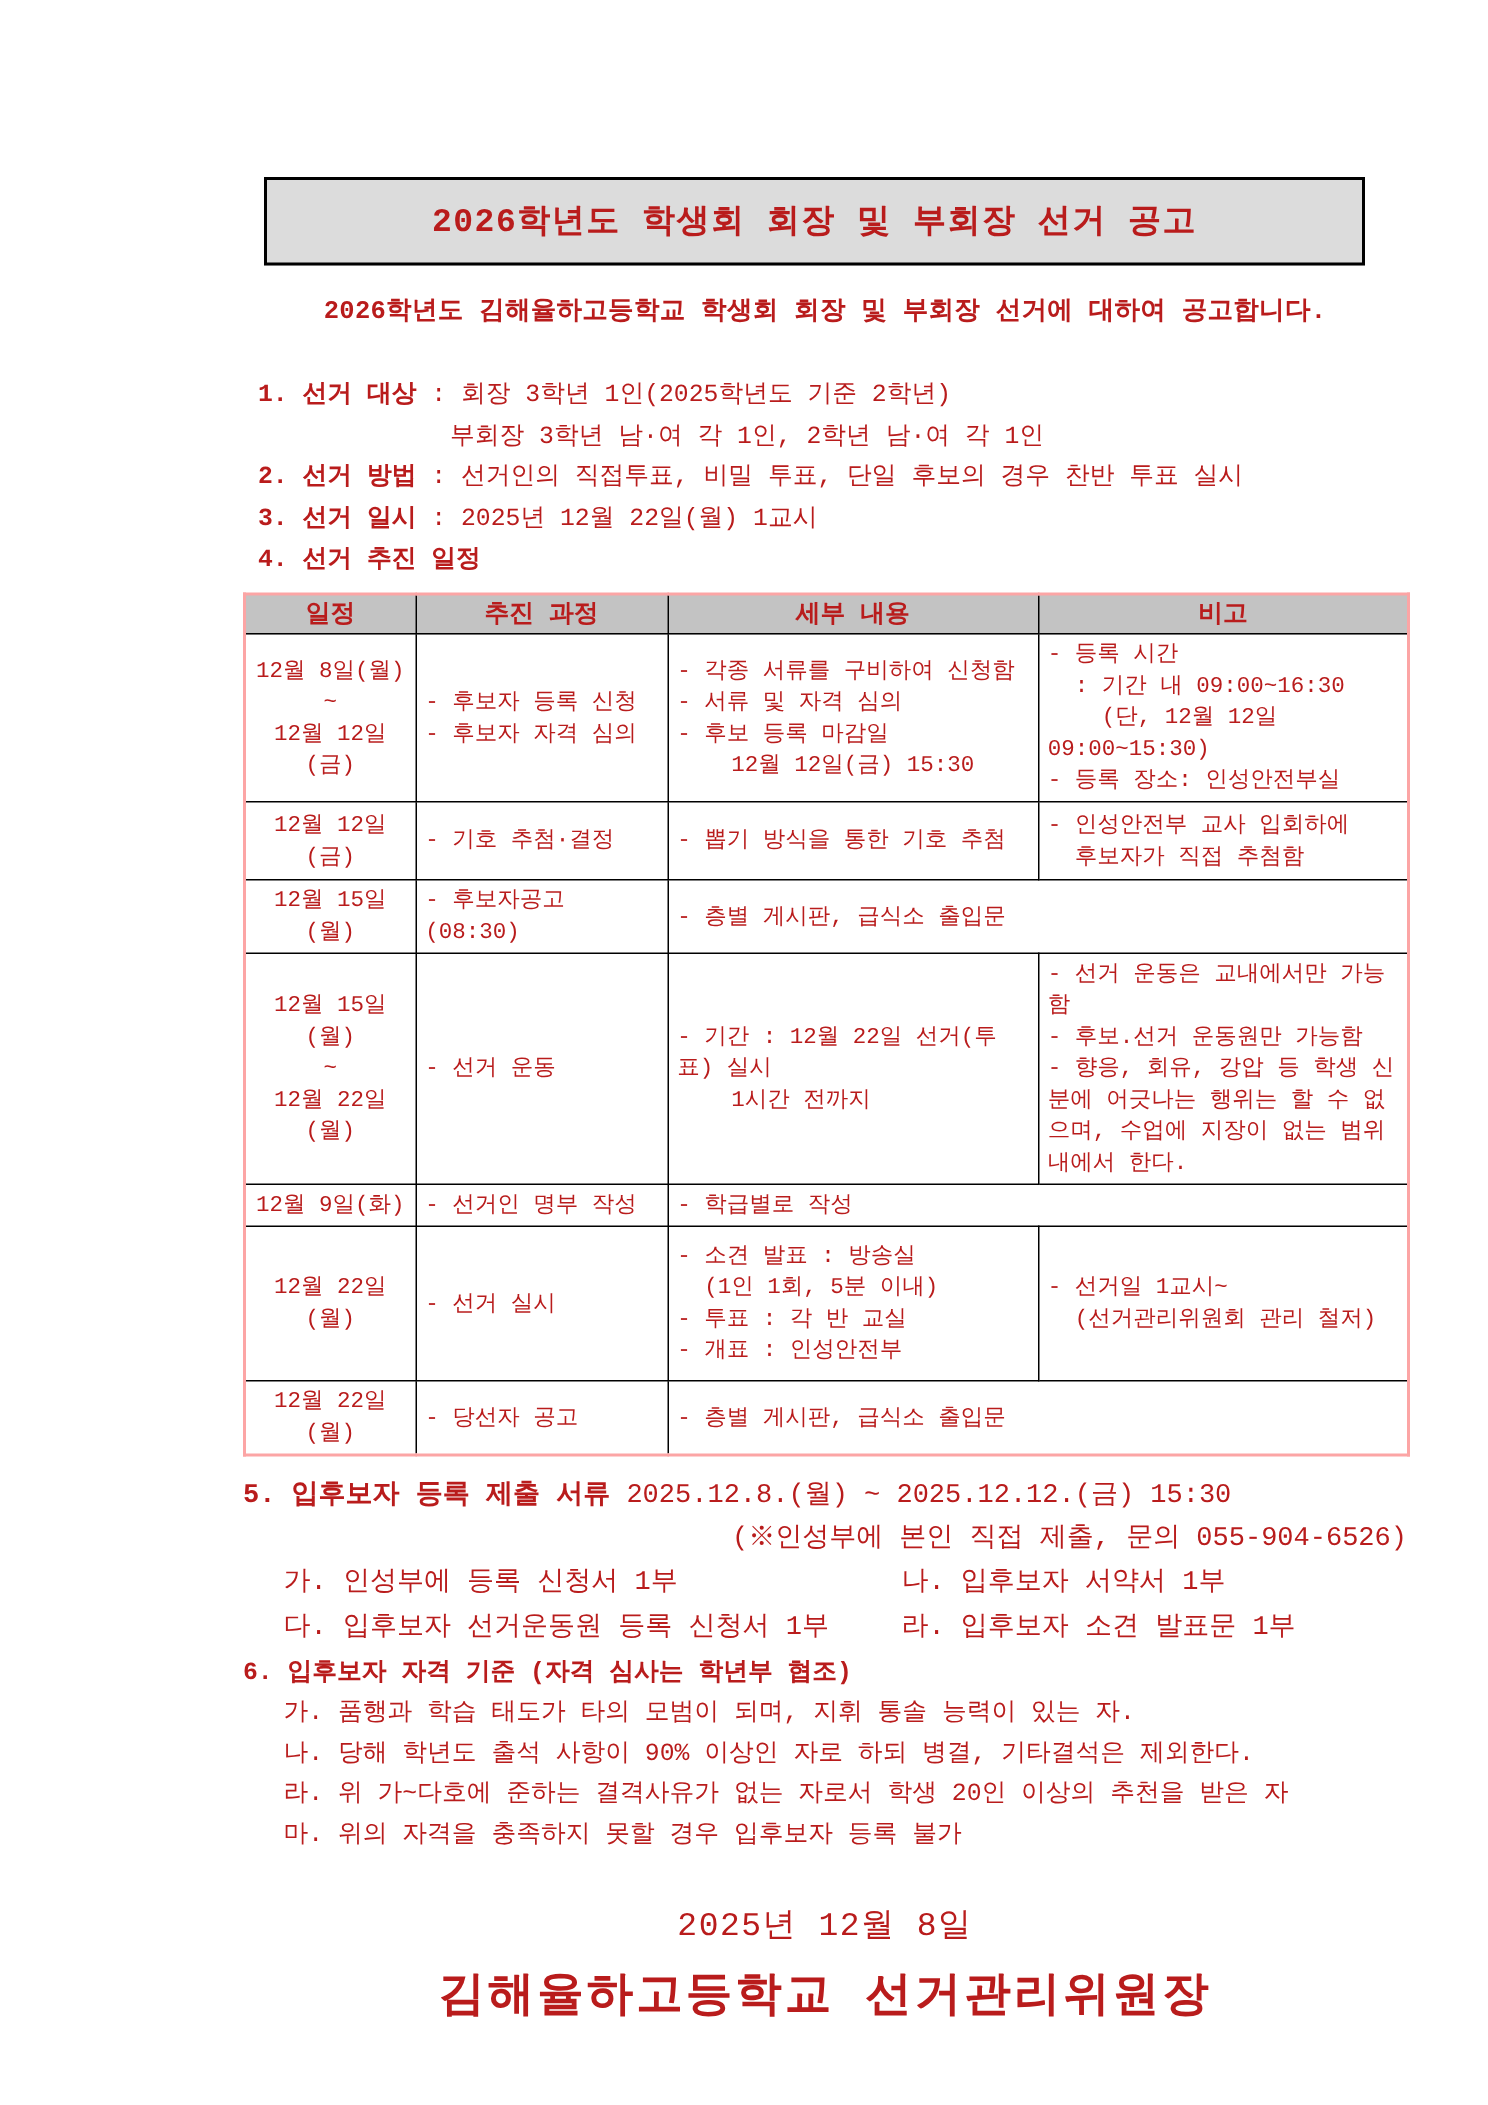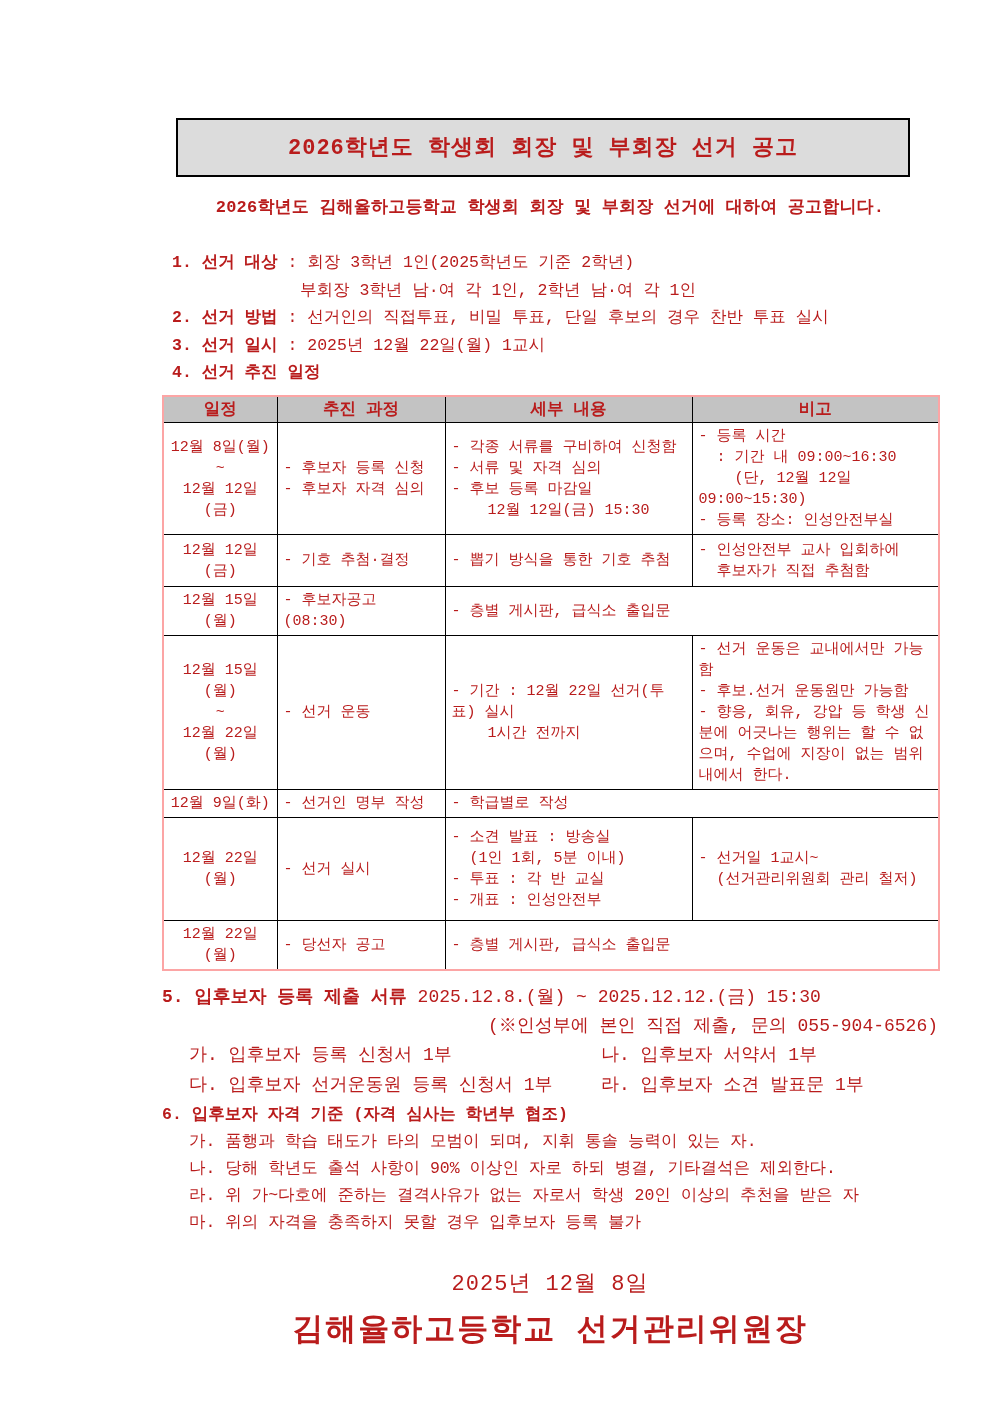--- a/index.html
+++ b/index.html
@@ -208,21 +208,21 @@
         </tr>
       </tbody>
     </table>
 
     <div class="sec5">
       <div>
         <span class="sec-head">5. 입후보자 등록 제출 서류</span><span> 2025.12.8.(월) ~ 2025.12.12.(금) 15:30</span>
       </div>
       <div class="note-right">(※인성부에 본인 직접 제출, 문의 055-904-6526)</div>
       <div class="docs">
-        <div>가. 입후보자 등록 신청서 1부</div>
+        <div>가. 인성부에 등록 신청서 1부</div>
         <div>나. 입후보자 서약서 1부</div>
         <div>다. 입후보자 선거운동원 등록 신청서 1부</div>
         <div>라. 입후보자 소견 발표문 1부</div>
       </div>
     </div>
 
     <div class="sec6">
       <div class="sec-head">6. 입후보자 자격 기준 (자격 심사는 학년부 협조)</div>
       <div class="criteria">
         <div class="criterion">가. 품행과 학습 태도가 타의 모범이 되며, 지휘 통솔 능력이 있는 자.</div>

